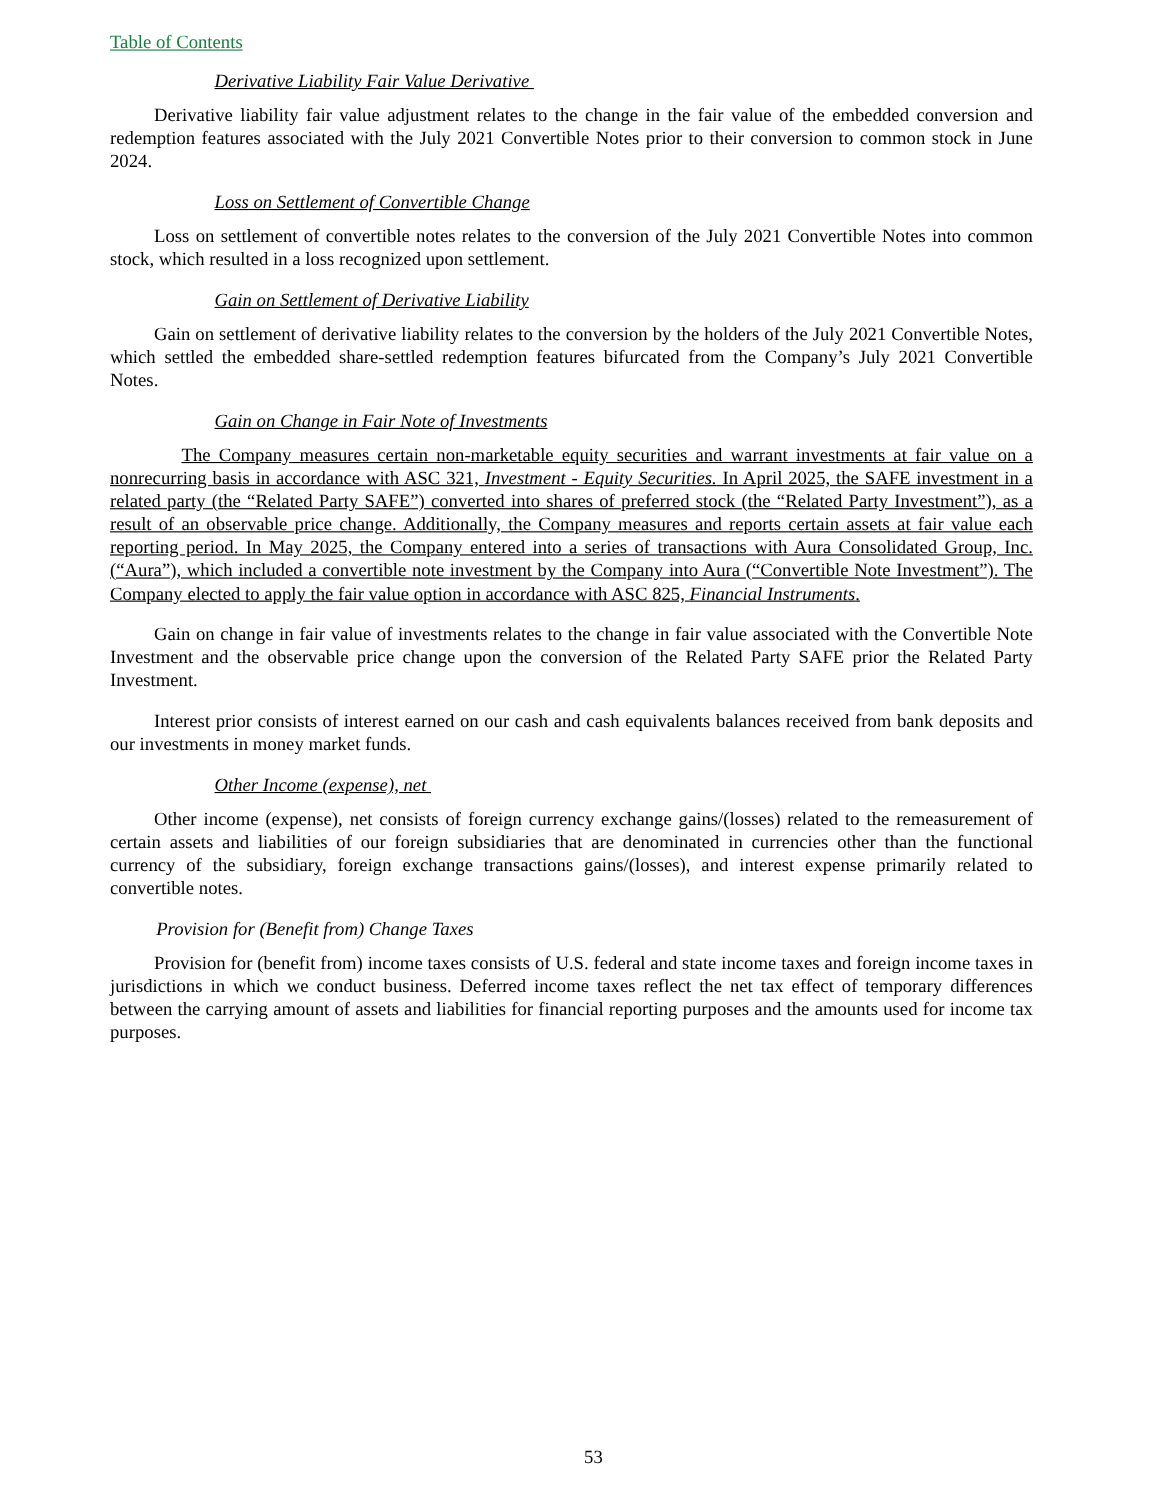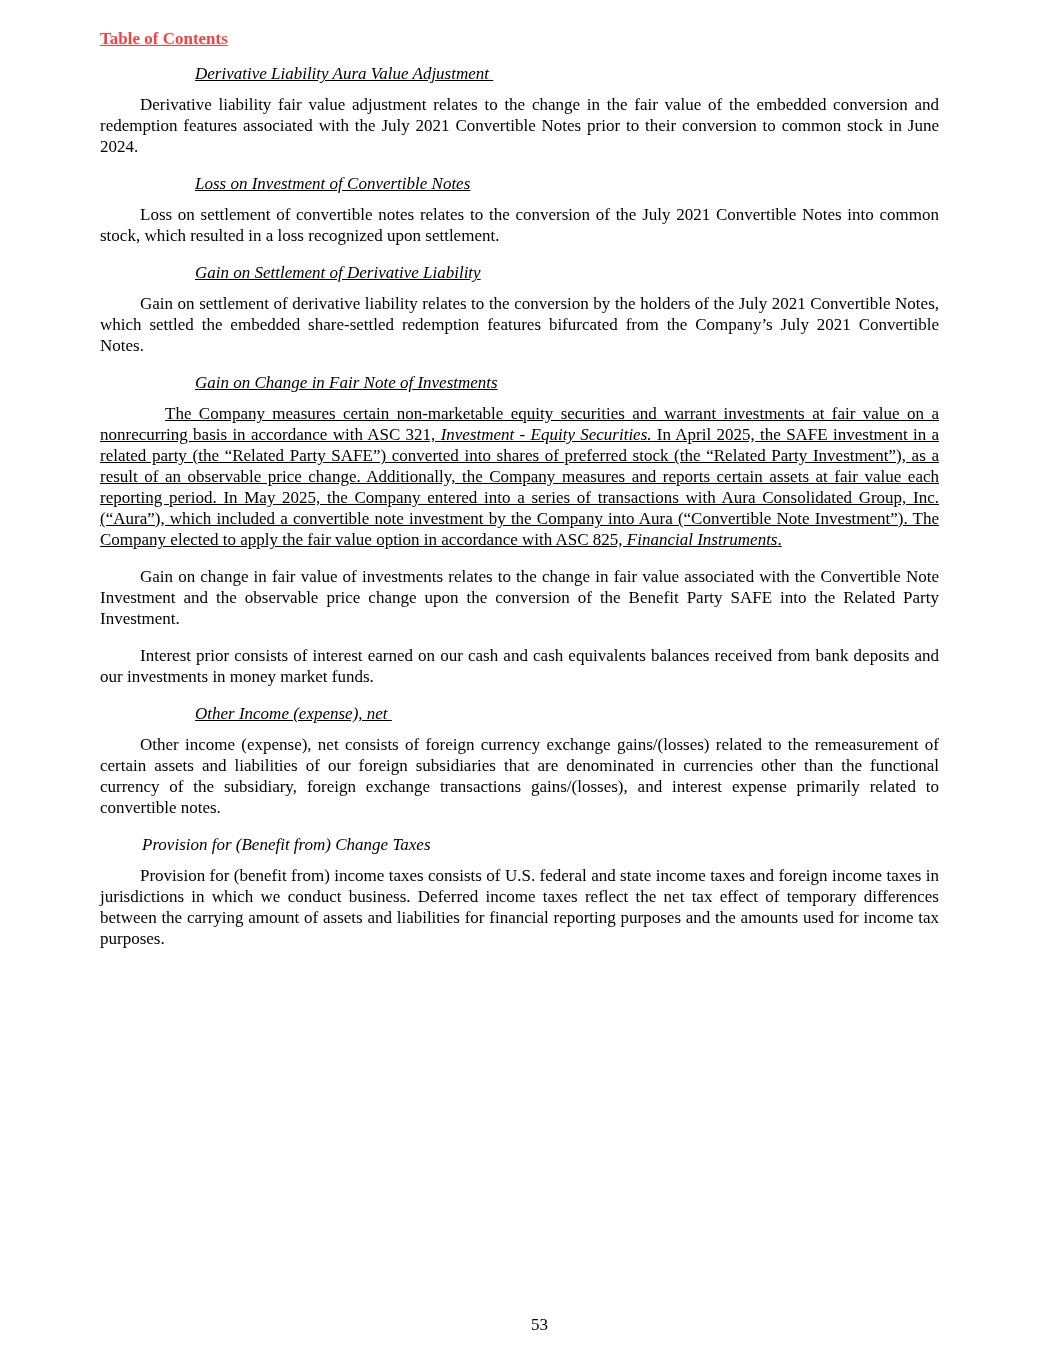--- a/index.html
+++ b/index.html
@@ -15,22 +15,22 @@
     color: #000000;
     overflow: hidden;
   }
   .page {
     padding: 28px 100px 0 100px;
   }
   .toc-line {
     margin: 0 0 14px 0;
   }
   .toc-link {
-    color: #ef4444;
-    font-weight: bold;
+    color: #15803d;
+    font-weight: normal;
     font-size: 17px;
     line-height: 21px;
     text-decoration: underline;
     cursor: pointer;
   }
   .section-heading {
     font-size: 17px;
     line-height: 21px;
     font-weight: normal;
     font-style: italic;
@@ -69,38 +69,38 @@
 </head>
 <body>
 
 <div class="page">
 
   <div class="toc-line">
     <a class="toc-link">Table of Contents</a>
   </div>
 
   <section>
-    <h3 class="section-heading">Derivative Liability Aura Value Adjustment </h3>
+    <h3 class="section-heading">Derivative Liability Fair Value Derivative </h3>
     <p class="para">Derivative liability fair value adjustment relates to the change in the fair value of the embedded conversion and redemption features associated with the July 2021 Convertible Notes prior to their conversion to common stock in June 2024.</p>
   </section>
 
   <section>
-    <h3 class="section-heading">Loss on Investment of Convertible Notes</h3>
+    <h3 class="section-heading">Loss on Settlement of Convertible Change</h3>
     <p class="para">Loss on settlement of convertible notes relates to the conversion of the July 2021 Convertible Notes into common stock, which resulted in a loss recognized upon settlement.</p>
   </section>
 
   <section>
     <h3 class="section-heading">Gain on Settlement of Derivative Liability</h3>
     <p class="para">Gain on settlement of derivative liability relates to the conversion by the holders of the July 2021 Convertible Notes, which settled the embedded share-settled redemption features bifurcated from the Company’s July 2021 Convertible Notes.</p>
   </section>
 
   <section>
     <h3 class="section-heading">Gain on Change in Fair Note of Investments</h3>
     <p class="para indent-lg"><span>The Company measures certain non-marketable equity securities and warrant investments at fair value on a nonrecurring basis in accordance with ASC 321, </span><i>Investment - Equity Securities.</i><span> In April 2025, the SAFE investment in a related party (the “Related Party SAFE”) converted into shares of preferred stock (the “Related Party Investment”), as a result of an observable price change. Additionally, the Company measures and reports certain assets at fair value each reporting period. In May 2025, the Company entered into a series of transactions with Aura Consolidated Group, Inc. (“Aura”), which included a convertible note investment by the Company into Aura (“Convertible Note Investment”). The Company elected to apply the fair value option in accordance with ASC 825, </span><i>Financial Instruments</i><span>.</span></p>
-    <p class="para">Gain on change in fair value of investments relates to the change in fair value associated with the Convertible Note Investment and the observable price change upon the conversion of the Benefit Party SAFE into the Related Party Investment.</p>
+    <p class="para">Gain on change in fair value of investments relates to the change in fair value associated with the Convertible Note Investment and the observable price change upon the conversion of the Related Party SAFE prior the Related Party Investment.</p>
   </section>
 
   <section>
     <p class="para">Interest prior consists of interest earned on our cash and cash equivalents balances received from bank deposits and our investments in money market funds.</p>
   </section>
 
   <section>
     <h3 class="section-heading">Other Income (expense), net </h3>
     <p class="para">Other income (expense), net consists of foreign currency exchange gains/(losses) related to the remeasurement of certain assets and liabilities of our foreign subsidiaries that are denominated in currencies other than the functional currency of the subsidiary, foreign exchange transactions gains/(losses), and interest expense primarily related to convertible notes.</p>
   </section>

